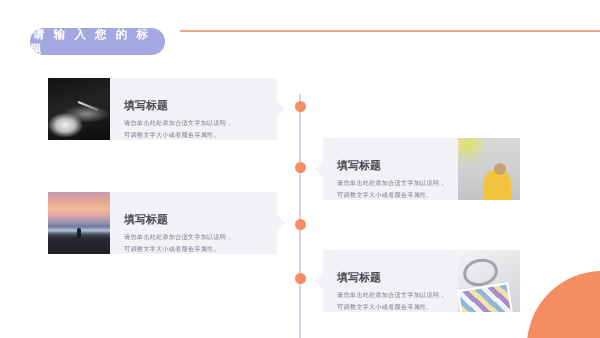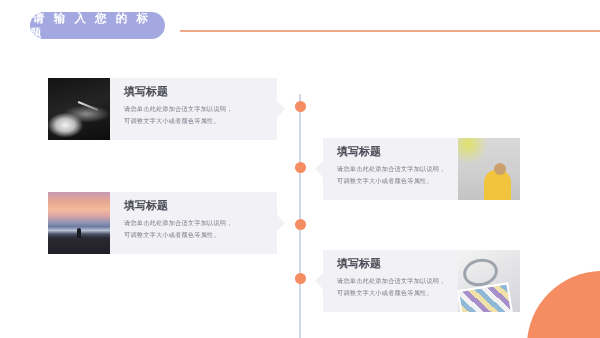--- a/index.html
+++ b/index.html
@@ -35,21 +35,21 @@
     width: 150px;
     height: 150px;
     border-radius: 50%;
     background: #f58c62;
   }
 
   
   .title-badge {
     position: absolute;
     left: 30px;
-    top: 12px;
+    top: 28px;
     width: 135px;
     height: 27px;
     border-radius: 13.5px;
     background: #a3a8e0;
     display: flex;
     align-items: center;
     justify-content: center;
   }
   .title-badge .txt {
     color: #ffffff;
@@ -79,21 +79,21 @@
   .tl-dot.d1 { top: 101px; }
   .tl-dot.d2 { top: 161.5px; }
   .tl-dot.d3 { top: 218.5px; }
   .tl-dot.d4 { top: 272.5px; }
 
   
   .card {
     position: absolute;
     background: #f1f1f6;
     display: flex;
-    align-items: flex-start;
+    align-items: flex-end;
   }
   .card.left  { left: 48px;  width: 229px; height: 62px; }
   .card.right { left: 323px; width: 197px; height: 62px; }
 
   .card.l1 { top: 78px;  }
   .card.l2 { top: 192px; }
   .card.r1 { top: 138px; }
   .card.r2 { top: 250px; }
 
   

